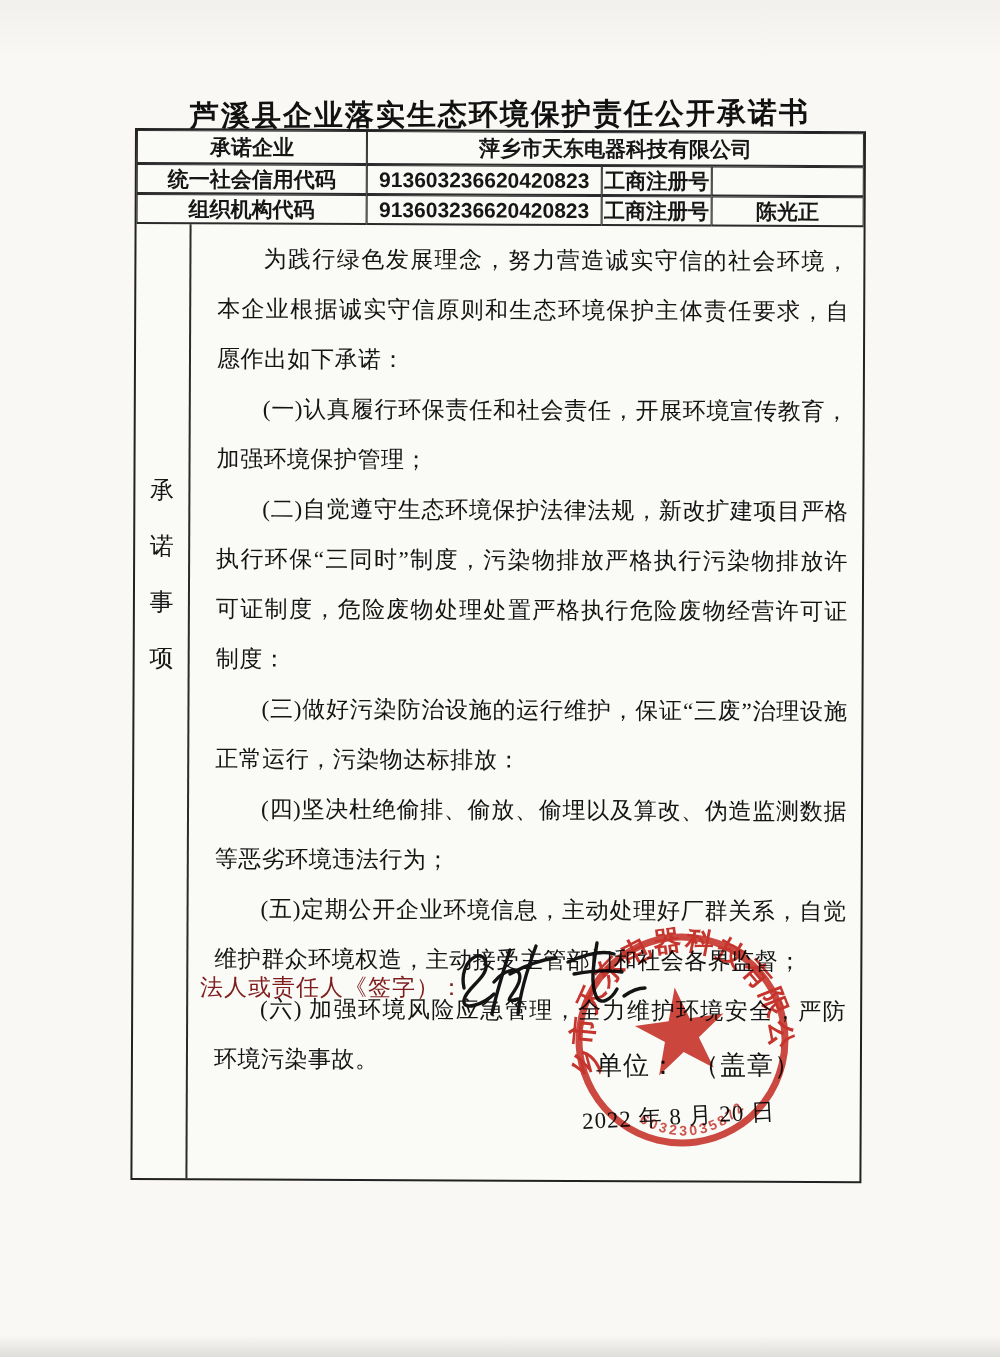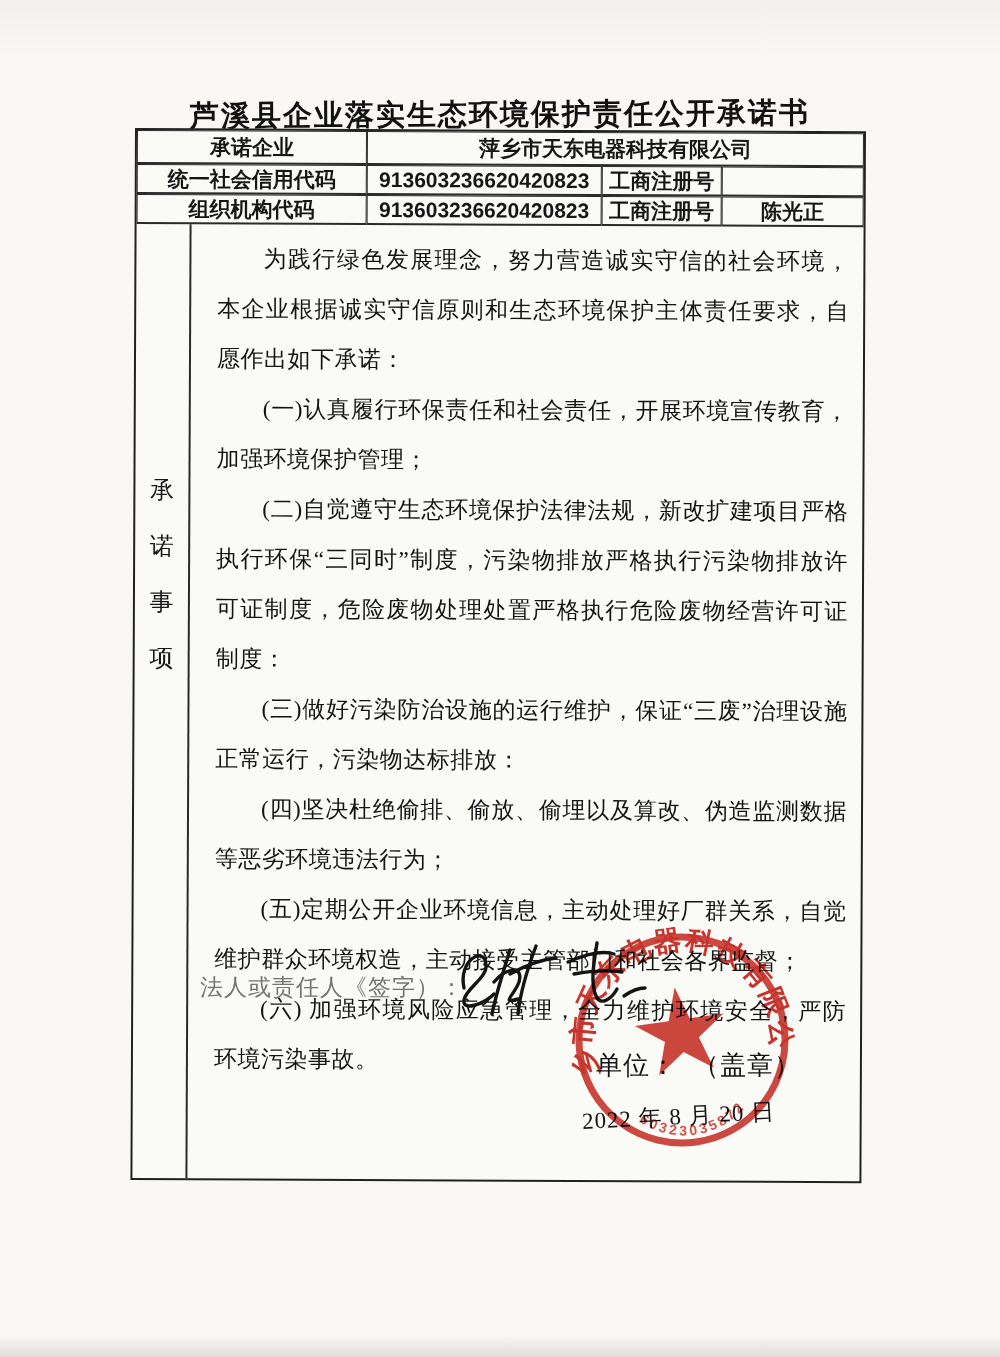--- a/index.html
+++ b/index.html
@@ -32,41 +32,41 @@
     font-family:"Liberation Sans","DejaVu Sans",sans-serif;
     font-weight:bold;font-size:21px;color:#161616;
     border-bottom-width:2px;
   }
   .outer{border:2.5px solid #222;box-sizing:border-box;width:731px;height:1052px;
     display:flex;flex-direction:column;background:rgba(255,255,255,0.25);}
   .r1{height:34px;}
   .r2,.r3{height:30px;}
   .c-label{width:230px;}
   .c-val{width:235px;}
-  .c-label2{width:120px;}
+  .c-label2{width:110px;}
   .c-val2{flex:1;}
   .c-company{flex:1;}
   .code{font-family:"Liberation Sans","DejaVu Sans",sans-serif;font-weight:bold;font-size:21px;}
   .mainrow{flex:1;display:flex;}
   .v-label-cell{
     width:55px;box-sizing:border-box;border-right:2px solid #2b2b2b;
     display:flex;flex-direction:column;align-items:center;
     padding-top:250px;gap:24px;
     font-family:"Liberation Serif","DejaVu Serif",serif;
     font-size:24px;color:#161616;
   }
   .content-cell{
     flex:1;box-sizing:border-box;padding:10px 14px 0 26px;
   }
   .content-cell p{
     margin:0;text-indent:2em;text-align:justify;
     font-size:23px;line-height:50px;letter-spacing:0.5px;color:#141414;
   }
   .sig-label{
-    position:absolute;left:200px;top:972px;font-size:23px;letter-spacing:1px;color:#737373;
+    position:absolute;left:200px;top:972px;font-size:23px;letter-spacing:1px;color:#7f1d1d;
   }
   .sig-svg{position:absolute;left:448px;top:938px;z-index:3;}
   .unit-row{
     position:absolute;left:596px;top:1048px;z-index:1;
     font-size:26px;color:#141414;display:flex;gap:16px;letter-spacing:1px;
   }
   .date-line{
     position:absolute;left:582px;top:1106px;z-index:1;
     font-size:23px;color:#141414;letter-spacing:1px;
     transform:rotate(-3deg);transform-origin:left center;white-space:nowrap;

